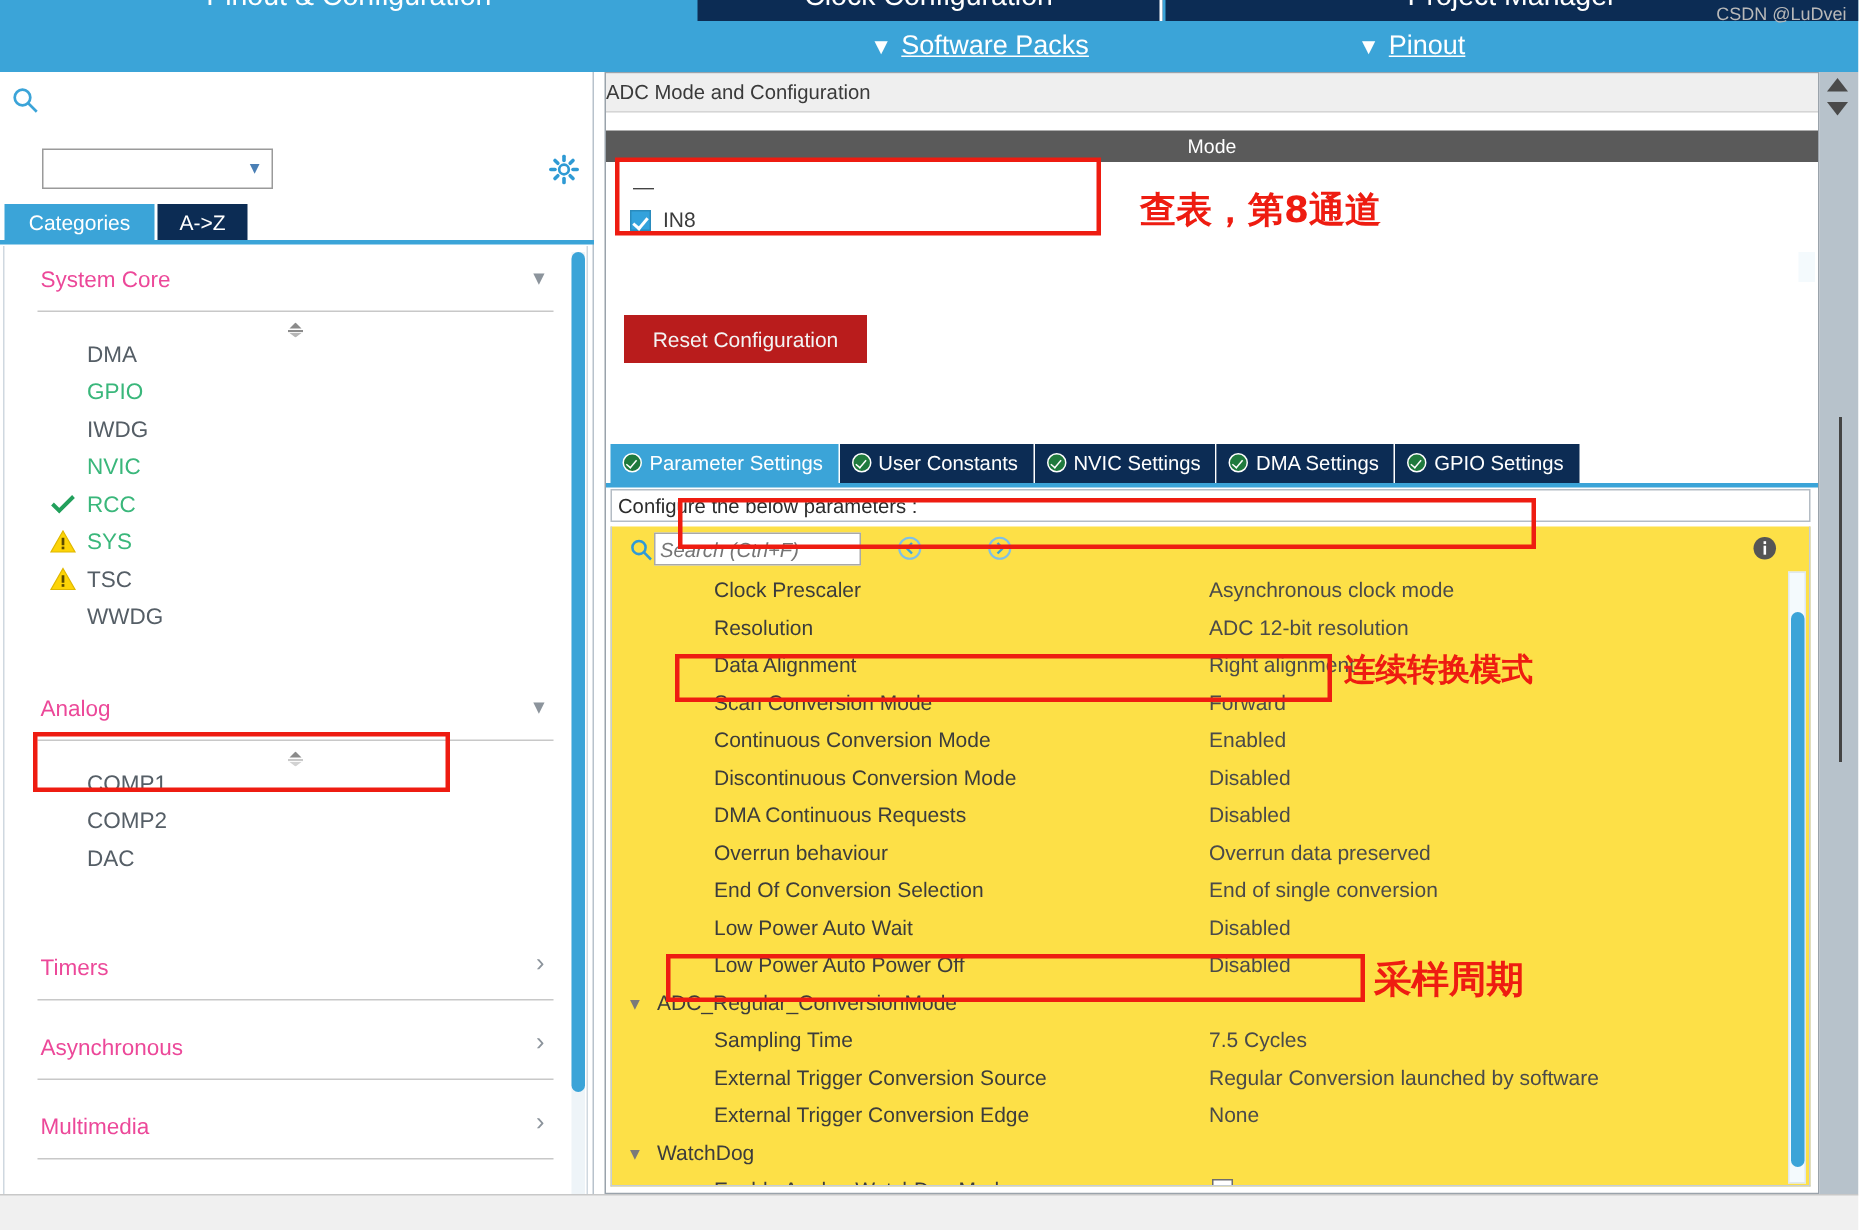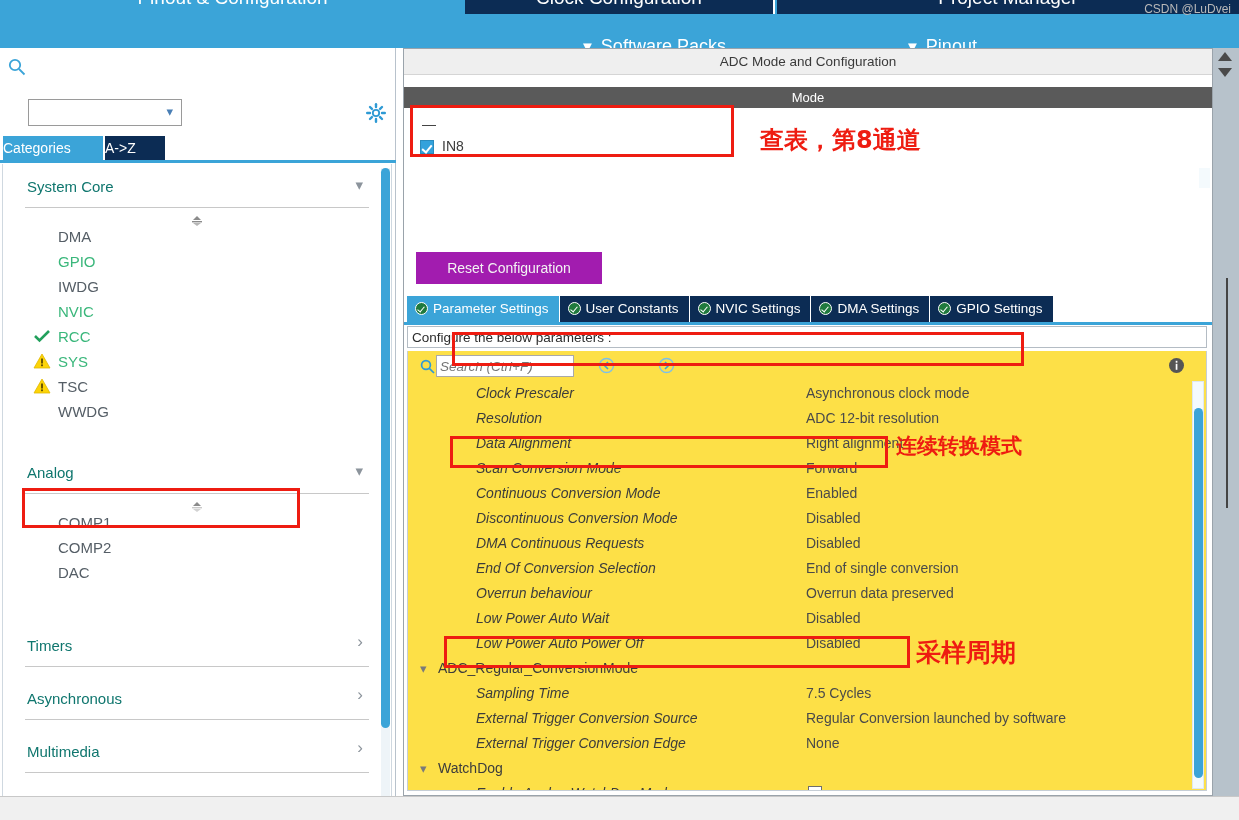--- a/index.html
+++ b/index.html
@@ -24,22 +24,22 @@
     color: #ffffff; font-size: 19px; text-align: center;
     line-height: 32px; white-space: nowrap; overflow: hidden;
   }
   .maintab.active { background: #3ba4d8; }
   .maintab.dark { background: #0c2c54; }
   #tab-pinout { left: 0px;   width: 465px; }
   #tab-clock  { left: 465px; width: 310px; border-right: 2px solid #ffffff; }
   #tab-pm     { left: 777px; width: 462px; }
 
   .ribbonitem {
-    position: absolute; top: 32px; height: 28px; line-height: 28px;
-    color: #ffffff; font-size: 18px; white-space: nowrap;
+    position: absolute; top: 16px; height: 28px; line-height: 28px;
+    color: #ffffff; font-size: 18px; white-space: nowrap; text-decoration: underline;
   }
   #ribbon-software { left: 580px; }
   #ribbon-pinout   { left: 905px; }
   .chev { font-size: 15px; margin-right: 6px; display: inline-block; }
 
   
   .leftpanel {
     position: absolute; left: 0; top: 48px; width: 396px; height: 748px;
     background: #ffffff; border-right: 1px solid #b8c2cc;
   }
@@ -55,42 +55,42 @@
     position: absolute; right: 8px; top: 4px;
     color: #4a7fb5; font-size: 13px;
   }
   .gear {
     position: absolute; left: 366px; top: 55px; width: 20px; height: 20px;
   }
 
   .catbtn {
     position: absolute; top: 88px; height: 24px;
     font-size: 14px; color: #ffffff; line-height: 24px;
-    text-align: left; cursor: pointer;
+    text-align: center; cursor: pointer;
   }
   #btn-categories { left: 3px;  width: 100px; background: #3ba4d8; }
   #btn-az         { left: 105px; width: 60px;  background: #0c2c54; }
   .cat-underline {
     position: absolute; left: 0; top: 112px; width: 396px; height: 3px;
     background: #3ba4d8;
   }
 
   .treebox {
     position: absolute; left: 2px; top: 116px; width: 390px; height: 676px;
     background: #ffffff; border: 1px solid #cfd8e0; border-top: none;
     overflow: hidden;
   }
 
   .grp {
     position: relative; margin: 0 22px; height: 44px;
     border-bottom: 1px solid #c8c8c8;
   }
   .grp .gname {
     position: absolute; left: 2px; top: 14px;
-    font-size: 15px; color: #0f766e;
+    font-size: 15px; color: #ec4899;
   }
   .grp .gchev {
     position: absolute; right: 6px; top: 12px;
     font-size: 15px; color: #8c949c;
   }
   .grp .gchev.right { font-size: 17px; top: 9px; }
 
   .splitter {
     position: relative; height: 16px;
   }
@@ -113,21 +113,21 @@
   }
 
   
   .mainpanel {
     position: absolute; left: 403px; top: 48px; width: 810px; height: 748px;
     background: #ffffff; border: 1px solid #9aa3ab;
   }
   .titlebar {
     position: absolute; left: 0; top: 0; width: 808px; height: 26px;
     background: #efefef; border-bottom: 1px solid #d5d5d5;
-    font-size: 13.5px; color: #3a3a3a; text-align: center; line-height: 26px;
+    font-size: 13.5px; color: #3a3a3a; text-align: left; line-height: 26px;
   }
   .sectionbar {
     position: absolute; left: 0; width: 808px; height: 21px;
     background: #5a5a5a; color: #ffffff; font-size: 13px;
     text-align: center; line-height: 21px;
   }
   #bar-mode { top: 38px; }
   #bar-config { top: 118px; }
 
   .modebody {
@@ -154,23 +154,23 @@
   .in8label {
     position: absolute; left: 22px; top: 0; font-size: 14px; color: #3c3c3c;
   }
 
   
   .configbody {
     position: absolute; left: 0; top: 139px; width: 808px; height: 607px;
     background: #ffffff;
   }
   .resetbtn {
-    position: absolute; left: 12px; top: 22px; width: 186px; height: 32px;
-    background: #a21caf; color: #f3f3f3; font-size: 14px;
-    border: none; line-height: 32px; text-align: center; cursor: pointer; margin-top: 42px;
+    position: absolute; left: 12px; top: 22px; width: 162px; height: 32px;
+    background: #b91c1c; color: #f3f3f3; font-size: 14px;
+    border: none; line-height: 32px; text-align: center; cursor: pointer;
   }
 
   .tabrow {
     position: absolute; left: 3px; top: 108px; height: 26px; text-decoration: underline;
   }
   .cfgtab {
     position: relative; float: left; height: 26px;
     padding: 0 10px 0 8px; font-size: 13.5px;
     line-height: 26px; color: #ffffff; background: #0c2c54;
     border-right: 1px solid #ffffff; cursor: pointer; white-space: nowrap;
@@ -221,21 +221,21 @@
   #nav-next { left: 250px; }
   .infoicon { position: absolute; left: 760px; top: 6px; }
 
   .prows {
     position: absolute; left: 0; top: 30px; width: 798px;
   }
   .prow {
     position: relative; height: 25px; line-height: 25px; font-size: 14px;
   }
   .prow .pname {
-    position: absolute; left: 68px; color: #3c3c3c; font-style: italic;
+    position: absolute; left: 68px; color: #3c3c3c;
   }
   .prow .pval {
     position: absolute; left: 398px; color: #4a4a4a;
   }
   .grouphdr {
     position: relative; height: 25px; line-height: 25px; font-size: 14px;
     color: #3c3c3c;
   }
   .grouphdr .gcv {
     position: absolute; left: 12px; top: 0; color: #7a7a7a; font-size: 13px;
@@ -576,26 +576,26 @@
           </div>
           <div class="prow">
             <span class="pname">Discontinuous Conversion Mode</span>
             <span class="pval">Disabled</span>
           </div>
           <div class="prow">
             <span class="pname">DMA Continuous Requests</span>
             <span class="pval">Disabled</span>
           </div>
           <div class="prow">
+            <span class="pname">Overrun behaviour</span>
+            <span class="pval">Overrun data preserved</span>
+          </div>
+          <div class="prow">
             <span class="pname">End Of Conversion Selection</span>
             <span class="pval">End of single conversion</span>
-          </div>
-          <div class="prow">
-            <span class="pname">Overrun behaviour</span>
-            <span class="pval">Overrun data preserved</span>
           </div>
           <div class="prow">
             <span class="pname">Low Power Auto Wait</span>
             <span class="pval">Disabled</span>
           </div>
           <div class="prow">
             <span class="pname">Low Power Auto Power Off</span>
             <span class="pval">Disabled</span>
           </div>
 

